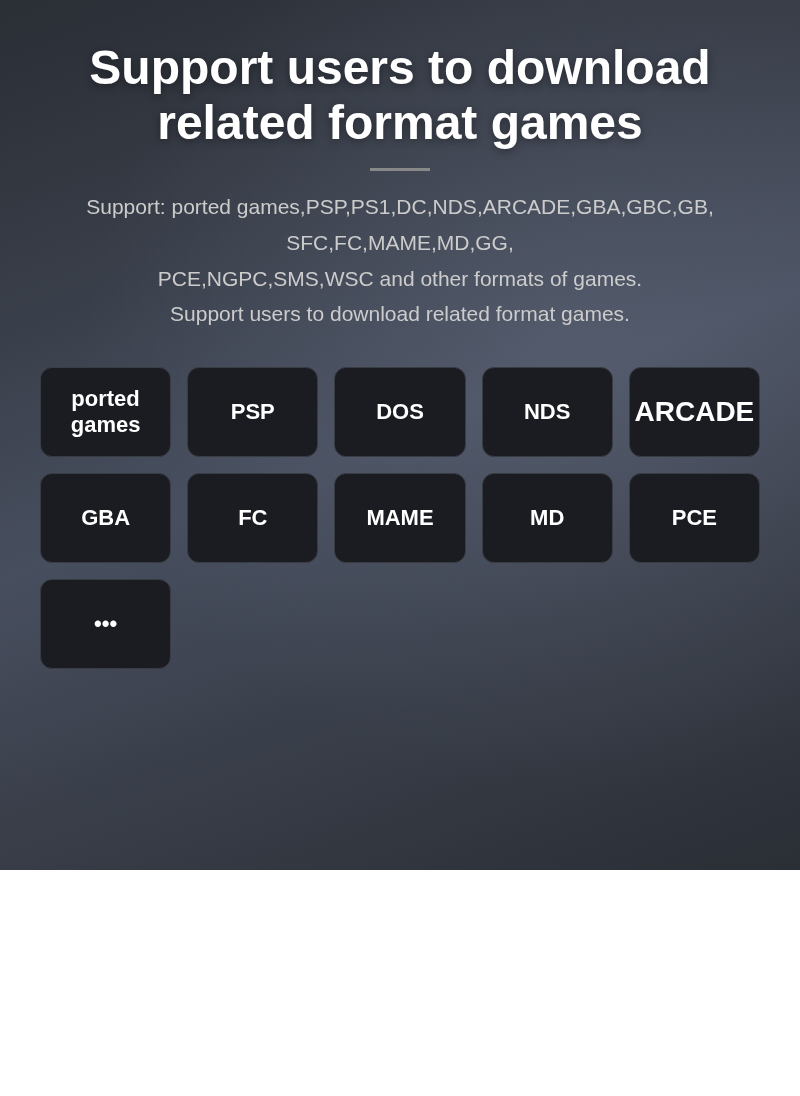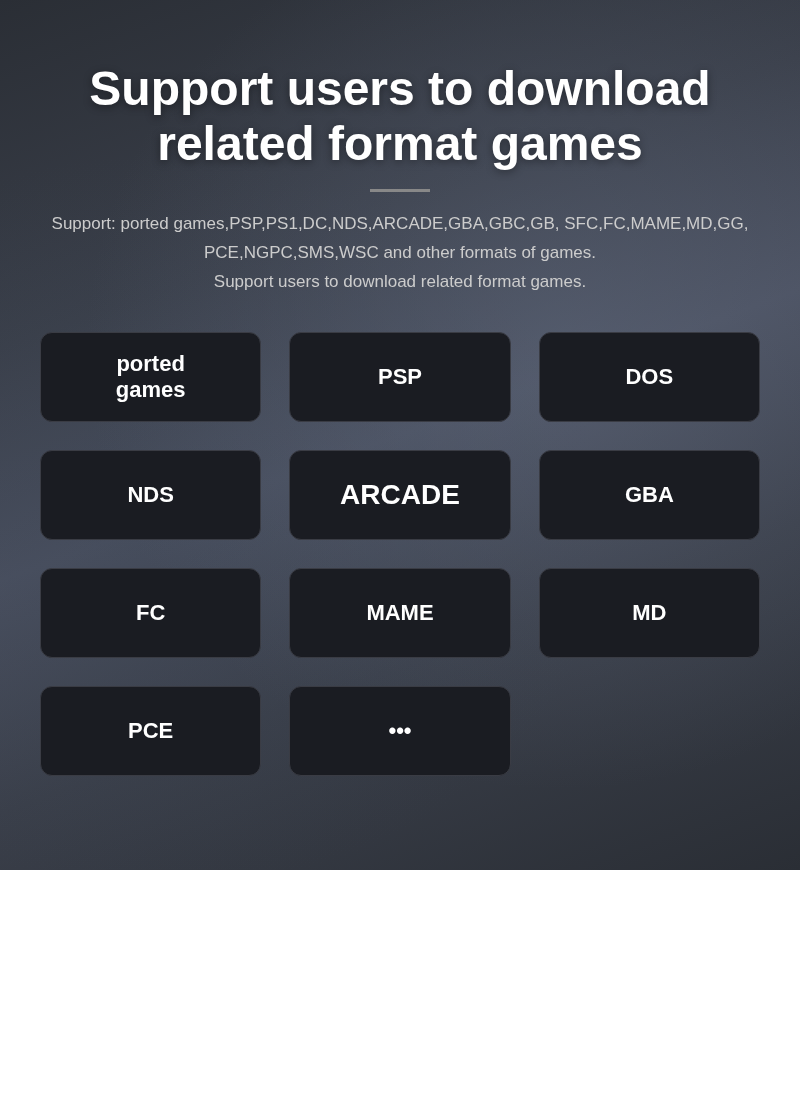--- a/index.html
+++ b/index.html
@@ -24,21 +24,21 @@
       align-items: center;
     }
 
     .dark-section {
       width: 100%;
       height: 870px;
       background: linear-gradient(160deg, #2a2e35 0%, #3a3f4a 30%, #4a5060 50%, #3a3f4a 70%, #2a2e35 100%);
       display: flex;
       flex-direction: column;
       align-items: center;
-      padding: 61px 30px 30px 30px;
+      padding: 40px 30px 30px 30px;
       position: relative;
       overflow: hidden;
     }
 
     .dark-section::before {
       content: '';
       position: absolute;
       top: 0;
       left: 0;
       right: 0;
@@ -62,32 +62,32 @@
     .divider {
       width: 60px;
       height: 3px;
       background: #888;
       margin-bottom: 18px;
       z-index: 1;
     }
 
     .subtitle {
       color: #cccccc;
-      font-size: 17px;
+      font-size: 21px;
       text-align: center;
       line-height: 1.7;
       margin-bottom: 35px;
       z-index: 1;
       max-width: 720px;
     }
 
     .grid-container {
       display: grid;
-      grid-template-columns: repeat(3, 1fr);
-      gap: 28px;
+      grid-template-columns: repeat(5, 1fr);
+      gap: 16px;
       width: 720px;
       z-index: 1;
     }
 
     .grid-button {
       background: #1a1c22;
       border: 1.5px solid #3a3c44;
       border-radius: 12px;
       color: #ffffff;
       font-size: 22px;

